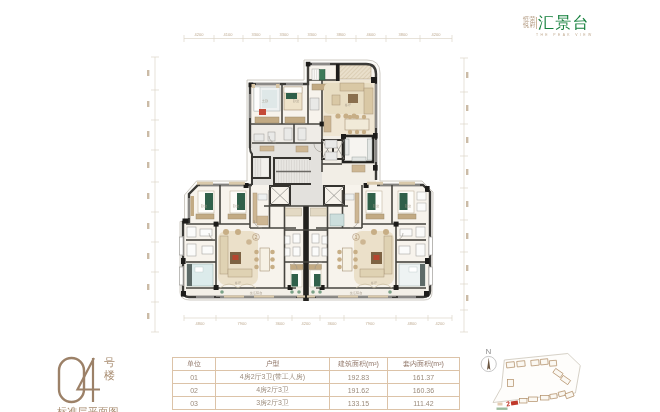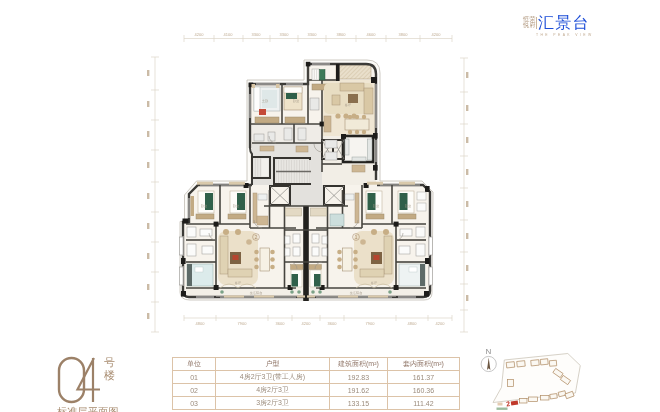--- a/index.html
+++ b/index.html
@@ -601,21 +601,21 @@
 
 <rect x="497.5" y="402.5" width="5" height="3" fill="#e4cbb2"></rect>
 
 <rect x="496.5" y="407.5" width="11" height="2.4" fill="#9dbd9f"></rect>
 </svg>
 
 <div class="abs" style="left:523px;top:16px;font-size:6px;line-height:6.2px;color:#ab9074;letter-spacing:0.5px;">恒荣<br>悦府</div>
 
 <div class="abs" style="left:535.5px;top:17px;width:1px;height:12px;background:#cbb69c;"></div>
 
-<div class="abs" style="left:538px;top:13px;font-size:16px;color:#1d4ed8;letter-spacing:1.2px;">汇景台</div>
+<div class="abs" style="left:538px;top:13px;font-size:16px;color:#15803d;letter-spacing:1.2px;">汇景台</div>
 
 <div class="abs" style="left:536px;top:32.5px;font-size:3.4px;color:#c0a98f;letter-spacing:2.4px;">THE&nbsp;PEAK&nbsp;VIEW</div>
 
 <svg class="abs" style="left:53px;top:352px" width="70" height="60" viewBox="0 0 70 60">
 
  <rect x="6" y="6" width="25" height="44" rx="12.5" fill="none" stroke="#9c8168" stroke-width="2.4"></rect>
 
  <path d="M41,6 L24.5,37.5 L47,37.5 M40,6 L40,50" fill="none" stroke="#9c8168" stroke-width="2.2"></path>
 </svg>
 

